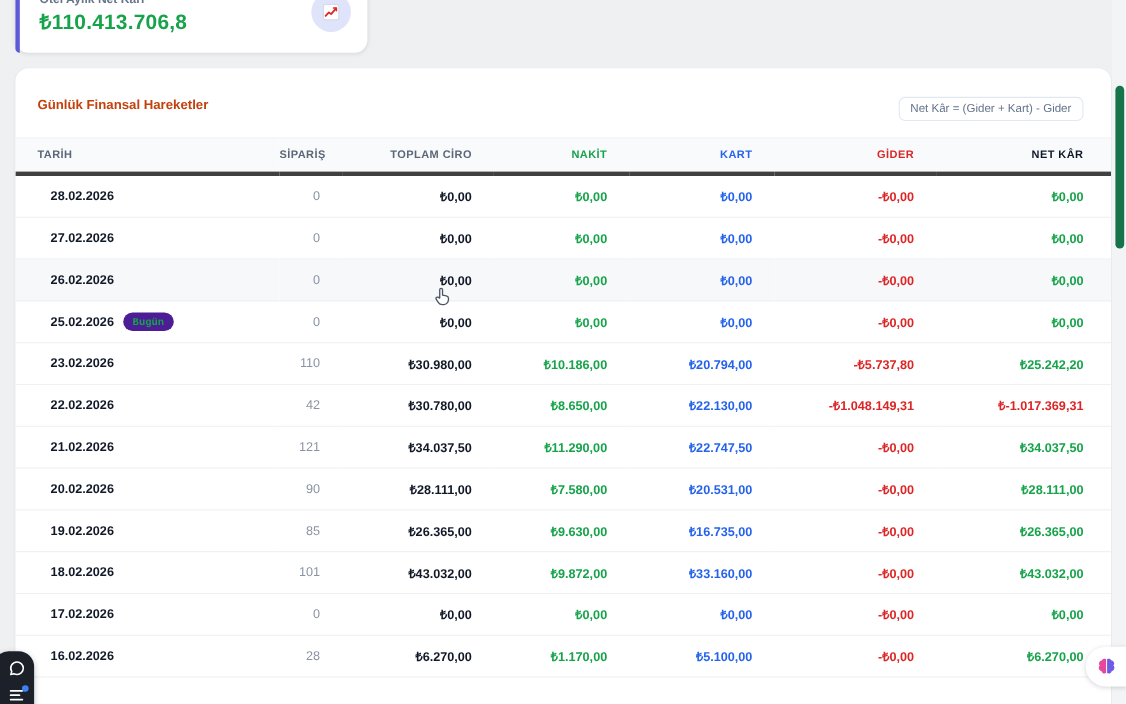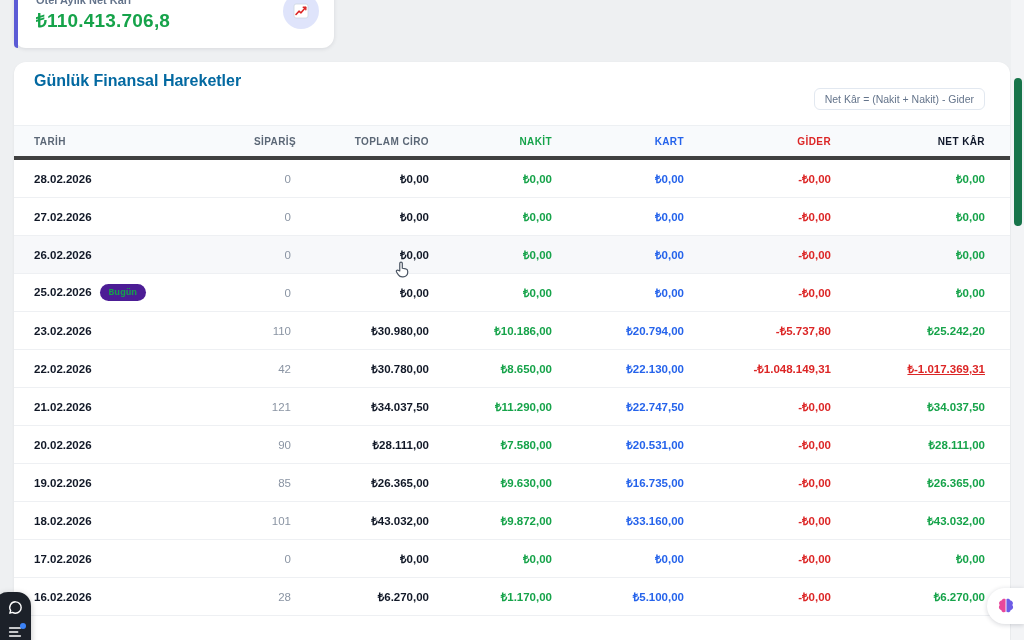--- a/index.html
+++ b/index.html
@@ -30,21 +30,21 @@
     border-radius:50%;background:#dfe4fb;display:flex;align-items:center;justify-content:center;
   }
   
   .panel{
     position:absolute;left:14px;top:62px;width:996px;height:578px;
     background:#ffffff;border-radius:12px 12px 0 0;
     box-shadow:0 1px 3px rgba(15,23,42,.06);overflow:hidden;
   }
   .panel-head{position:relative;height:63px;}
   .panel-title{
-    position:absolute;left:20px;top:10px;font-size:16px;font-weight:700;color:#0369a1;
+    position:absolute;left:20px;top:26px;font-size:12px;font-weight:700;color:#c2410c;
   }
   .formula-note{
     position:absolute;right:25px;top:26px;height:12px;
     border:1px solid #e2e8f0;border-radius:6px;background:#fff;
     padding:4px 10px;font-size:10.5px;line-height:12px;color:#64748b;white-space:nowrap;
   }
   
   table{width:996px;border-collapse:collapse;table-layout:fixed;}
   thead th{
     height:30px;background:#f8fafc;border-top:1px solid #edf0f3;border-bottom:4px solid #404040;
@@ -56,28 +56,28 @@
   thead th.h-green{color:#16a34a;}
   thead th.h-blue{color:#2563eb;}
   thead th.h-red{color:#dc2626;}
   thead th.h-dark{color:#0f172a;}
   tbody td{
     height:37px;border-bottom:1px solid #eef0f3;font-size:11.5px;
     text-align:right;padding:0 20px 0 0;white-space:nowrap;vertical-align:middle;
   }
   tbody tr{cursor:pointer;}
   tbody tr.hovered{background:#f7f8fa;}
-  td.c-date{text-align:left;padding:0 0 0 20px;font-weight:700;color:#111827;}
+  td.c-date{text-align:left;padding:0 0 0 32px;font-weight:700;color:#111827;}
   td.c-orders{color:#8a94a3;font-weight:400;}
   td.c-ciro{font-weight:700;color:#111827;}
   td.c-nakit{color:#16a34a;font-weight:600;}
   td.c-kart{color:#2563eb;font-weight:600;}
   td.c-gider{color:#dc2626;font-weight:600;}
   td.c-net{font-weight:700;color:#16a34a;padding-right:25px;}
-  td.c-net.negative{color:#dc2626;text-decoration:underline;}
+  td.c-net.negative{color:#dc2626;}
   .today-badge{
     display:inline-block;background:#4c1d95;color:#15a24a;
     font-size:9.5px;font-weight:600;padding:3px 9px;border-radius:999px;
     margin-left:8px;vertical-align:1px;font-family:Liberation Mono, monospace;
   }
   
   .scroll-track{position:absolute;right:0;top:0;width:13px;height:640px;background:#f3f4f6;}
   .scroll-thumb{
     position:absolute;right:2px;top:78px;width:8px;height:148px;
     background:#17744a;border-radius:4px;
@@ -109,21 +109,21 @@
       <rect x="1" y="1" width="14" height="14" rx="2" fill="#ffffff" stroke="#cbd5e1" stroke-width="0.8"></rect>
       <path d="M3 11.5 L6 8.2 L8 9.8 L12.5 4.6" stroke="#dc2626" stroke-width="1.6" fill="none" stroke-linecap="round" stroke-linejoin="round"></path>
       <path d="M10.2 4.2 H12.8 V6.8" stroke="#dc2626" stroke-width="1.4" fill="none" stroke-linecap="round" stroke-linejoin="round"></path>
     </svg>
   </div>
 </div>
 
 <div class="panel">
   <div class="panel-head">
     <div class="panel-title">Günlük Finansal Hareketler</div>
-    <div class="formula-note">Net Kâr = (Nakit + Nakit) - Gider</div>
+    <div class="formula-note">Net Kâr = (Gider + Kart) - Gider</div>
   </div>
   <table>
     <colgroup>
       <col style="width:240px">
         <col style="width:57px">
         <col style="width:138px">
       <col style="width:123px">
         <col style="width:132px">
         <col style="width:147px">
         <col style="width:159px">

